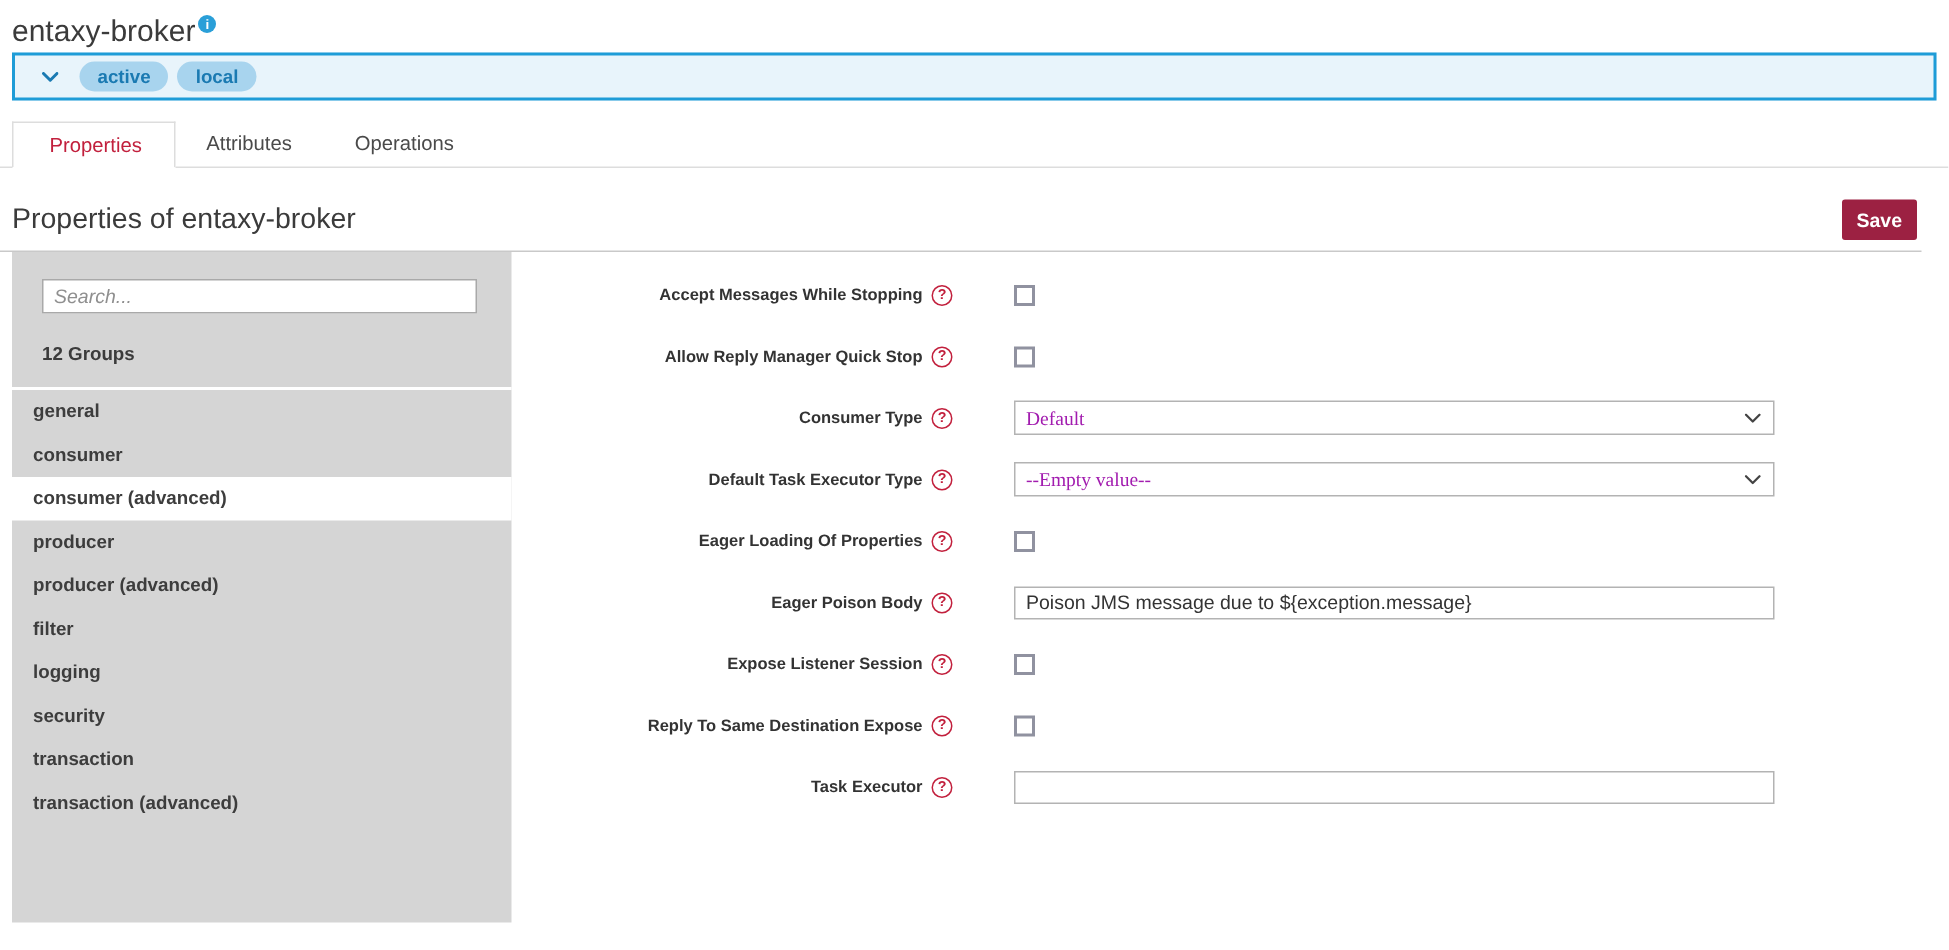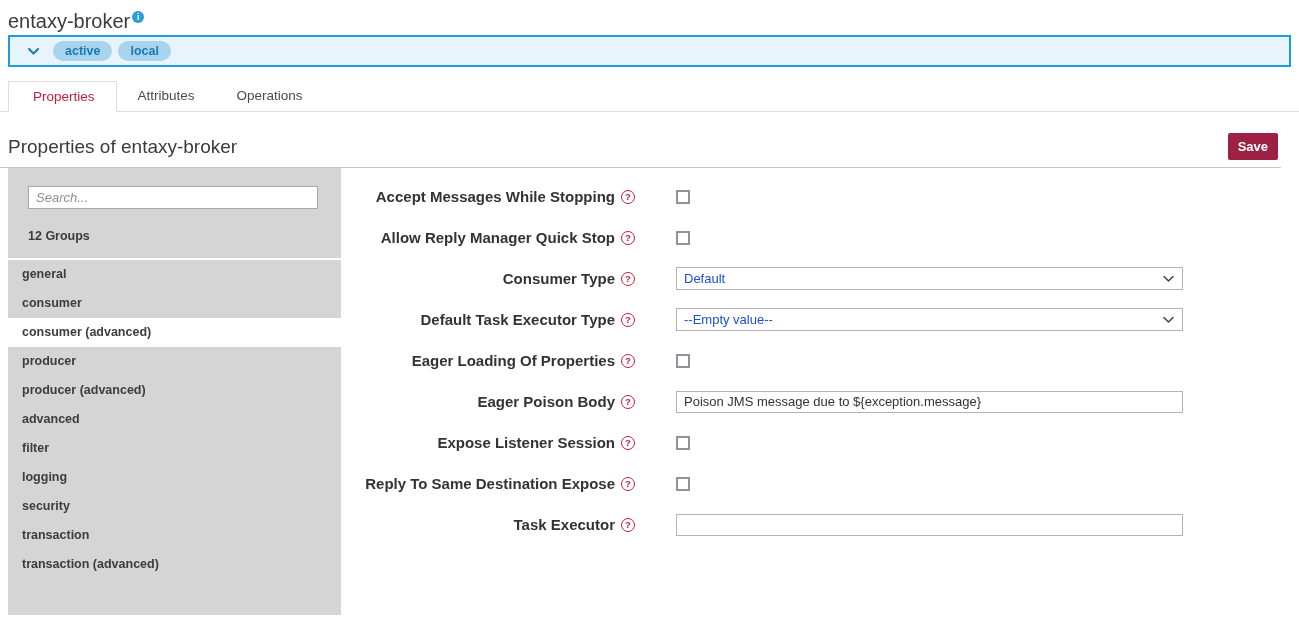--- a/index.html
+++ b/index.html
@@ -65,36 +65,36 @@
   .group-item {
     height:29px; line-height:29px; padding-left:14px;
     font-size:12.5px; font-weight:600; color:#3d3d3d; cursor:pointer;
   }
   .group-item.selected { background:var(--sidebar-selected); }
 
   
   .form { flex:1; padding:8px 0 0 4px; }
   .form-row { height:41px; display:flex; align-items:center; }
   .label-cell { width:290px; display:flex; justify-content:flex-end; align-items:center; gap:6px; }
-  .field-label { font-size:15px; font-weight:600; color:#333; text-align:right; }
+  .field-label { font-size:11px; font-weight:600; color:#333; text-align:right; }
   .help-icon {
     flex:none; width:14px; height:14px; border:1.5px solid var(--crimson); border-radius:50%;
     color:var(--crimson); font-size:9.5px; font-weight:700; line-height:11px; text-align:center;
     cursor:pointer; background:#fff;
   }
   .control-cell { margin-left:41px; width:507px; display:flex; align-items:center; }
   .field-checkbox {
     appearance:none; -webkit-appearance:none; width:14px; height:14px; margin:0;
     border:2px solid #9092a0; background:#fff; cursor:pointer;
   }
   .select-wrap { position:relative; width:100%; }
   .field-select {
     appearance:none; -webkit-appearance:none; width:100%; height:23px;
     border:1px solid var(--input-border); border-radius:0; background:#fff;
-    font-family:Liberation Sans, sans-serif; font-size:13px; color:#1d4ed8; padding:0 26px 0 7px; cursor:pointer;
+    font-family:Liberation Serif, serif; font-size:13px; color:#a21caf; padding:0 26px 0 7px; cursor:pointer;
   }
   .select-chevron { position:absolute; right:9px; top:50%; transform:translateY(-50%); pointer-events:none; display:inline-flex; }
   .field-input {
     width:100%; height:22px; border:1px solid var(--input-border); border-radius:0;
     background:#fff; font-family:inherit; font-size:13px; color:#333; padding:0 7px;
   }
 </style>
 </head>
 <body style="--crimson: #c2203d; --save-bg: #9c2142; --panel-border: #1e9cd7; --panel-bg: #e8f4fb; --badge-bg: #a8d4ee; --badge-text: #1a7ab2; --info-blue: #2a9fd8; --sidebar-bg: #d5d5d5; --sidebar-selected: #ffffff; --input-border: #b3b3b3;">
 
@@ -127,21 +127,20 @@
     <div class="sidebar-head">
       <input class="search-input" type="text" placeholder="Search..." style="">
       <div class="groups-count">12 Groups</div>
     </div>
     <ul class="group-list" id="group-list">
         <li class="group-item">general</li>
         <li class="group-item">consumer</li>
         <li class="group-item selected">consumer (advanced)</li>
         <li class="group-item">producer</li>
         <li class="group-item">producer (advanced)</li>
-        <li class="group-item">advanced</li>
         <li class="group-item">filter</li>
         <li class="group-item">logging</li>
         <li class="group-item">security</li>
         <li class="group-item">transaction</li>
         <li class="group-item">transaction (advanced)</li>
       </ul>
   </aside>
 
   <main class="form" id="form-rows">
       <div class="form-row">

